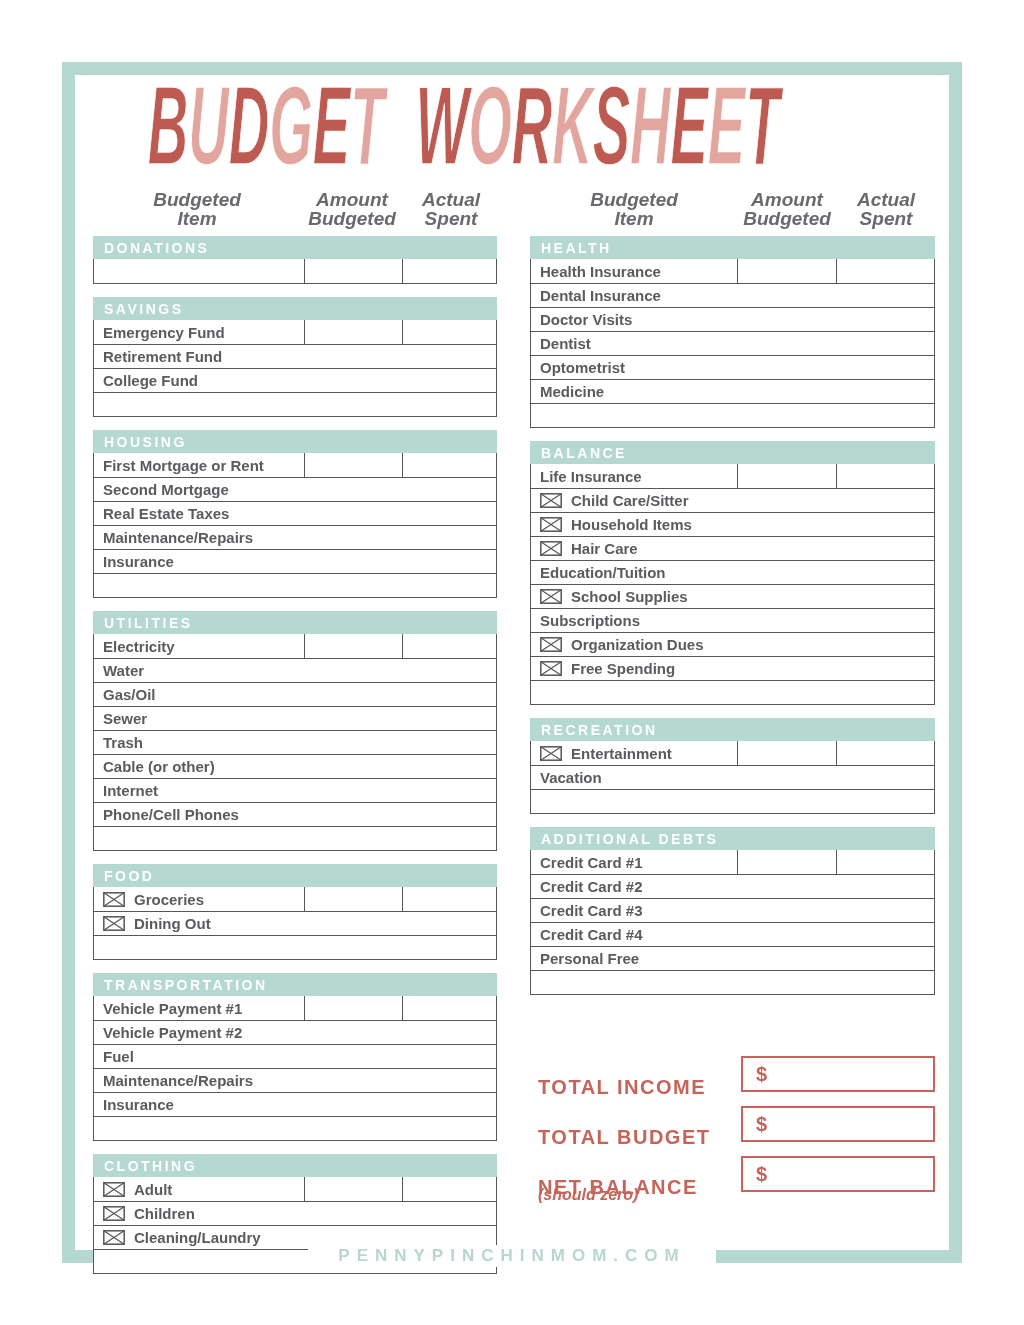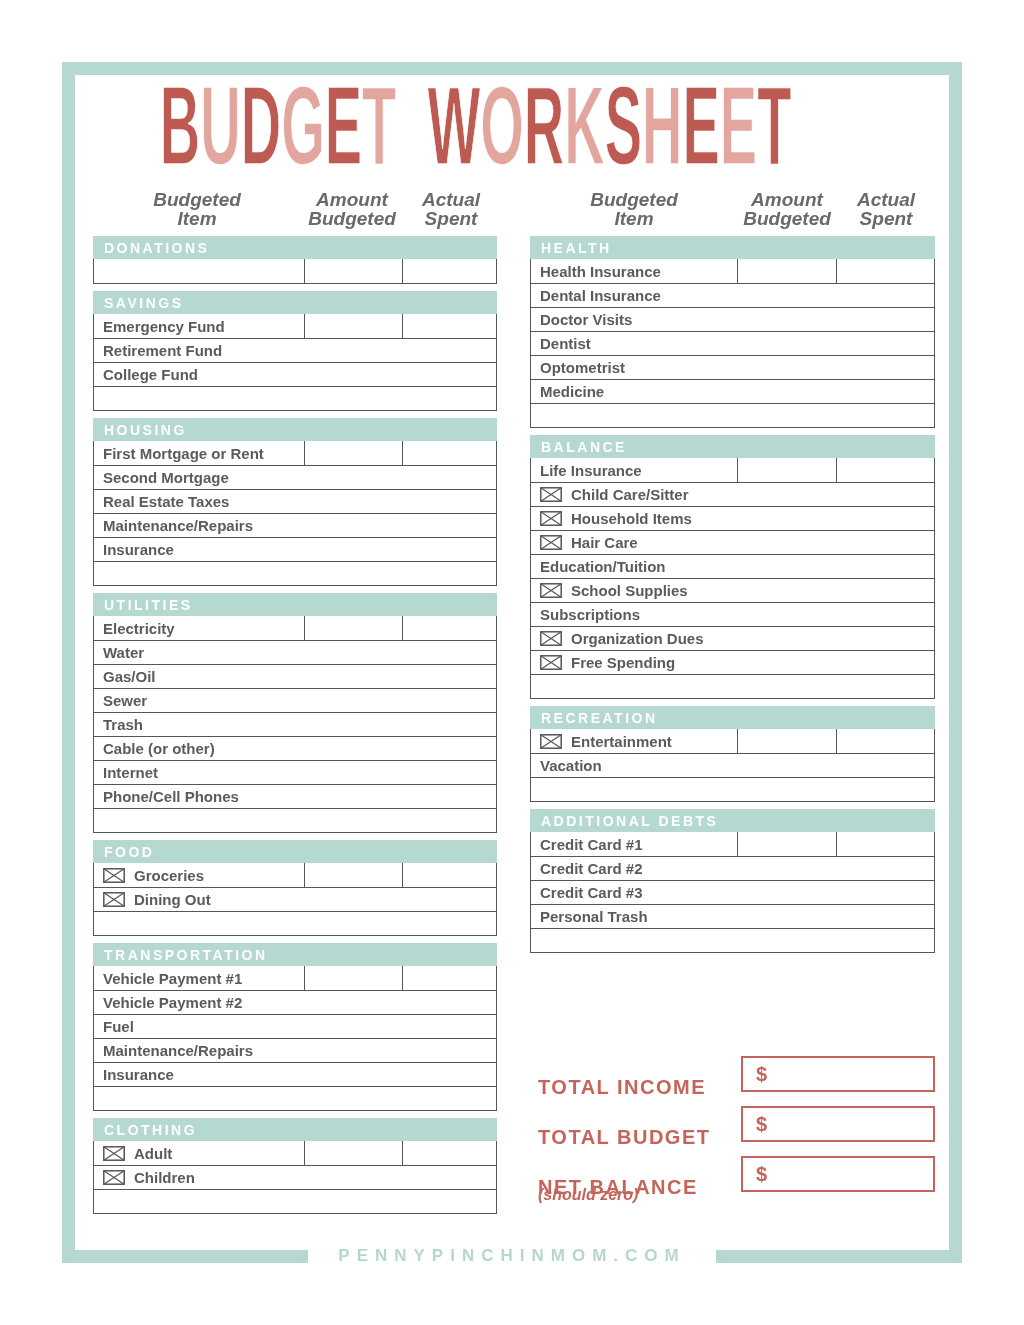--- a/index.html
+++ b/index.html
@@ -11,22 +11,22 @@
   .page { position:absolute; left:0; top:0; width:1024px; height:1325px; background:#ffffff; }
 
   
   .frame {
     position:absolute; left:62px; top:62px; width:900px; height:1201px;
     border:13px solid #b5d8d1;
   }
 
   
   .title-wrap {
-    position:absolute; left:12px; top:76px; width:928px; height:100px;
-    display:flex; justify-content:center; align-items:center; pointer-events:none;
+    position:absolute; left:0; top:76px; width:928px; height:100px;
+    display:flex; justify-content:center; align-items:center; pointer-events:none;font-style:italic;
   }
   .title-text {
     font-weight:bold; font-size:112px; line-height:1; white-space:nowrap;
     transform:scaleX(0.50); transform-origin:center center; letter-spacing:0;
   }
   .title-text span { -webkit-text-stroke:1.4px rgba(255,255,255,0.92); }
   .title-text .lt-d { color:#bd5a52; }
   .title-text .lt-l { color:#e2a69f; }
   .title-text .sp { -webkit-text-stroke:0; }
 
@@ -34,21 +34,21 @@
   .colhead {
     position:absolute; top:190px; transform:translateX(-50%);
     text-align:center; font-style:italic; font-weight:bold;
     color:#696a6d; font-size:19px; line-height:19px; white-space:nowrap;
   }
 
   
   .col { position:absolute; top:236px; }
   .col-left  { left:93px;  width:404px; }
   .col-right { left:530px; width:405px; }
-  .section { margin-bottom:7px; }
+  .section { margin-bottom:13px; }
   .section-header {
     height:23px; background:#b5d8d1; color:#ffffff;
     font-weight:bold; font-size:14px; letter-spacing:2.5px;
     line-height:24px; padding-left:11px;
   }
   .section-body { border:1.6px solid #54565a; border-top:none; background:#ffffff; }
   .row { display:flex; height:24px; }
   .row + .row { border-top:1.6px solid #54565a;flex-direction:column; }
   .cell-item {
     flex:1; display:flex; align-items:center; padding-left:9px;
@@ -381,20 +381,31 @@
                 <rect x="0.8" y="0.8" width="20.4" height="13.4" fill="none" stroke="#55565a" stroke-width="1.5"></rect>
                 <path d="M0.8 0.8 L21.2 14.2 M21.2 0.8 L0.8 14.2" stroke="#55565a" stroke-width="1.2" fill="none"></path>
               </svg>
               <span>Children</span>
             </div>
             <div class="cell-amount"></div>
             <div class="cell-actual"></div>
           </div>
           <div class="row">
             <div class="cell-item">
+              <svg class="envelope" width="22" height="15" viewBox="0 0 22 15">
+                <rect x="0.8" y="0.8" width="20.4" height="13.4" fill="none" stroke="#55565a" stroke-width="1.5"></rect>
+                <path d="M0.8 0.8 L21.2 14.2 M21.2 0.8 L0.8 14.2" stroke="#55565a" stroke-width="1.2" fill="none"></path>
+              </svg>
+              <span>Cleaning/Laundry</span>
+            </div>
+            <div class="cell-amount"></div>
+            <div class="cell-actual"></div>
+          </div>
+          <div class="row">
+            <div class="cell-item">
               <span></span>
             </div>
             <div class="cell-amount"></div>
             <div class="cell-actual"></div>
           </div>
         </div>
       </div>
     </div>
   <div class="col col-right" id="right-col">
       <div class="section">
@@ -599,21 +610,28 @@
           </div>
           <div class="row">
             <div class="cell-item">
               <span>Credit Card #3</span>
             </div>
             <div class="cell-amount"></div>
             <div class="cell-actual"></div>
           </div>
           <div class="row">
             <div class="cell-item">
-              <span>Personal Trash</span>
+              <span>Credit Card #4</span>
+            </div>
+            <div class="cell-amount"></div>
+            <div class="cell-actual"></div>
+          </div>
+          <div class="row">
+            <div class="cell-item">
+              <span>Personal Free</span>
             </div>
             <div class="cell-amount"></div>
             <div class="cell-actual"></div>
           </div>
           <div class="row">
             <div class="cell-item">
               <span></span>
             </div>
             <div class="cell-amount"></div>
             <div class="cell-actual"></div>

